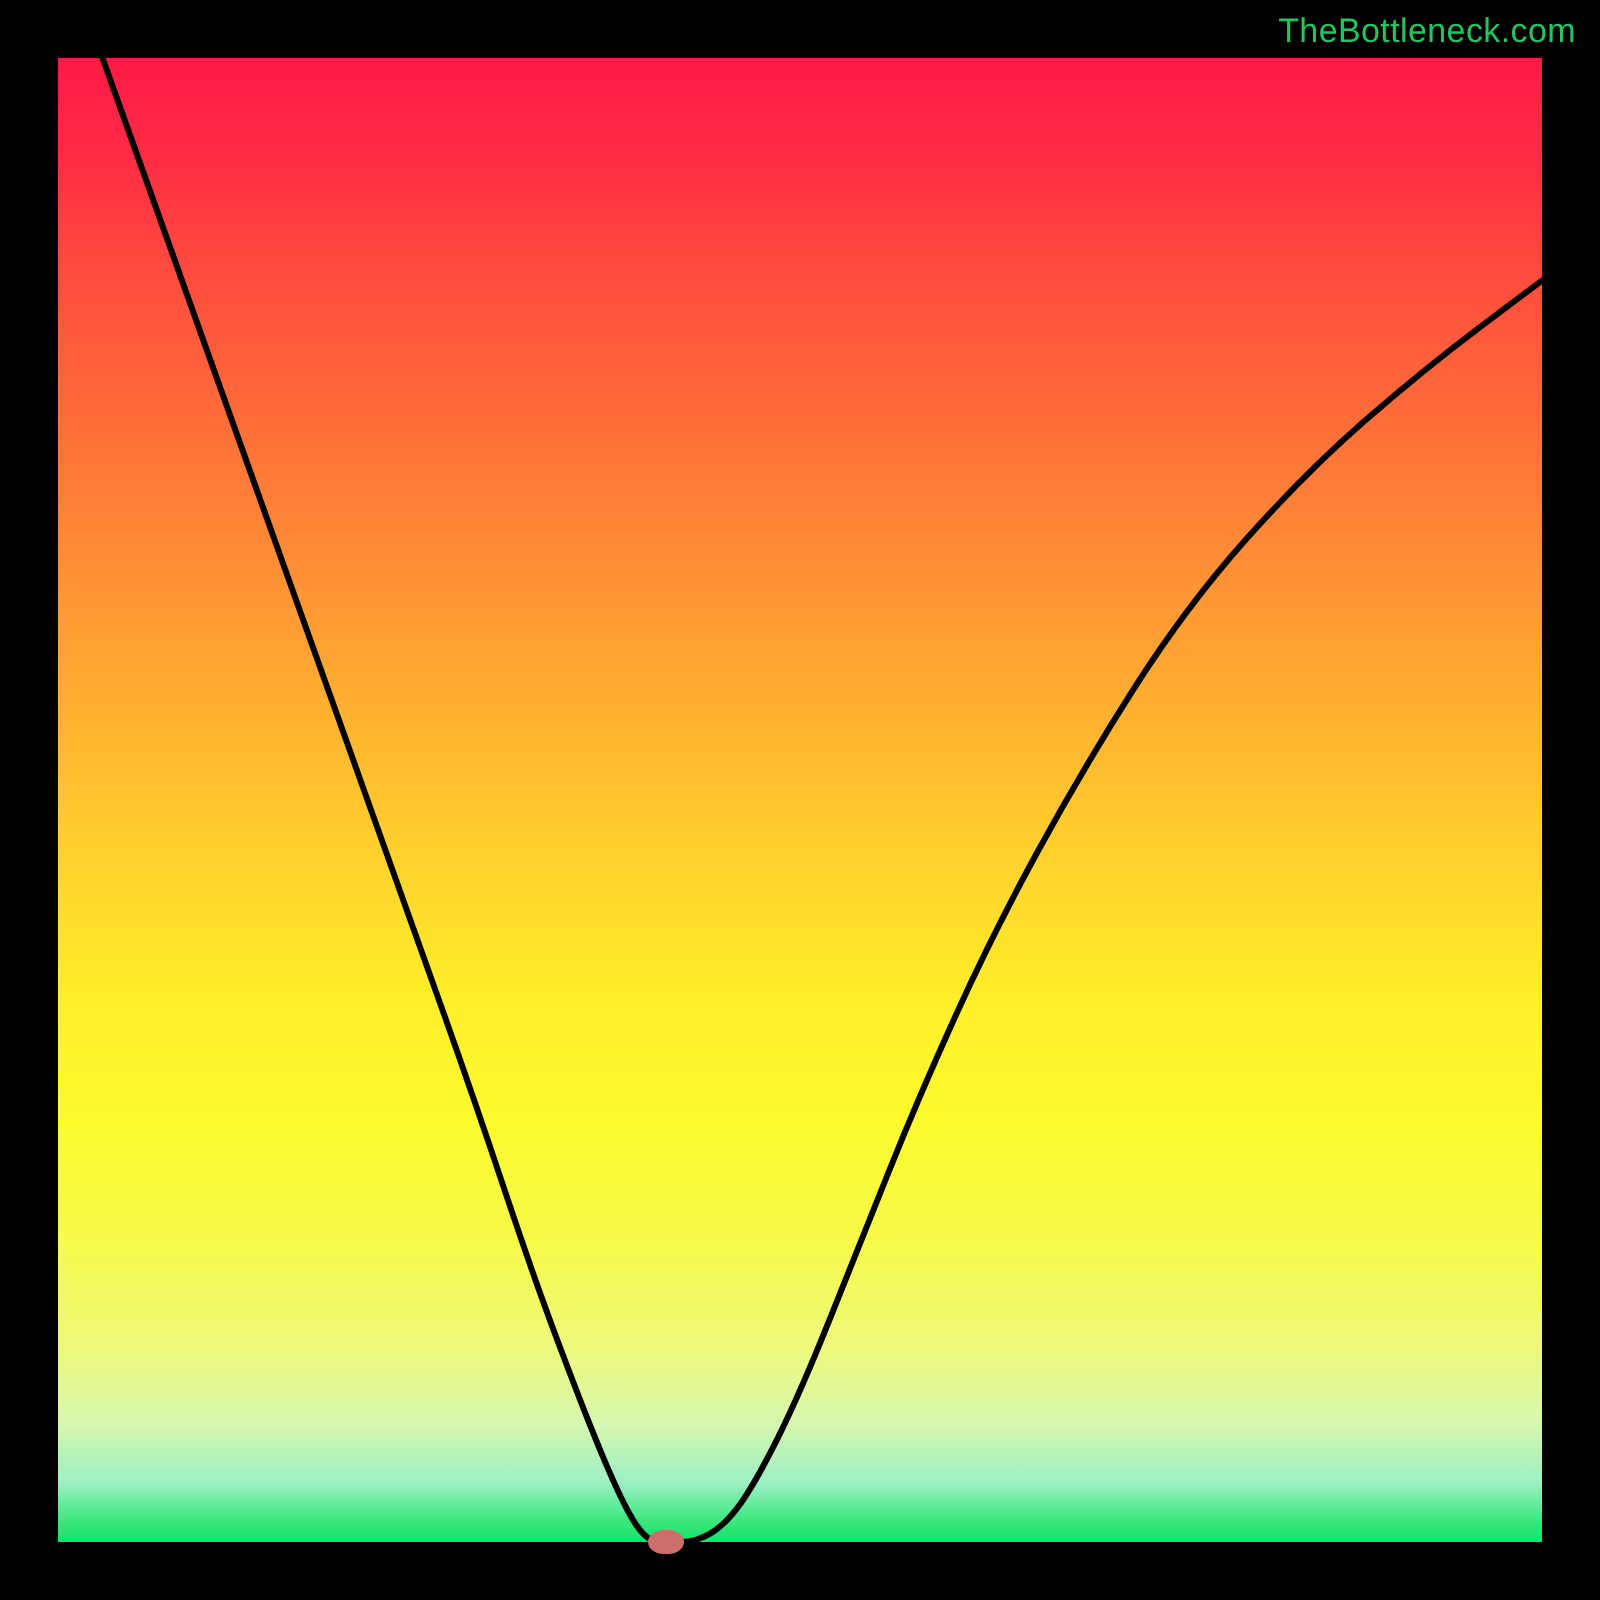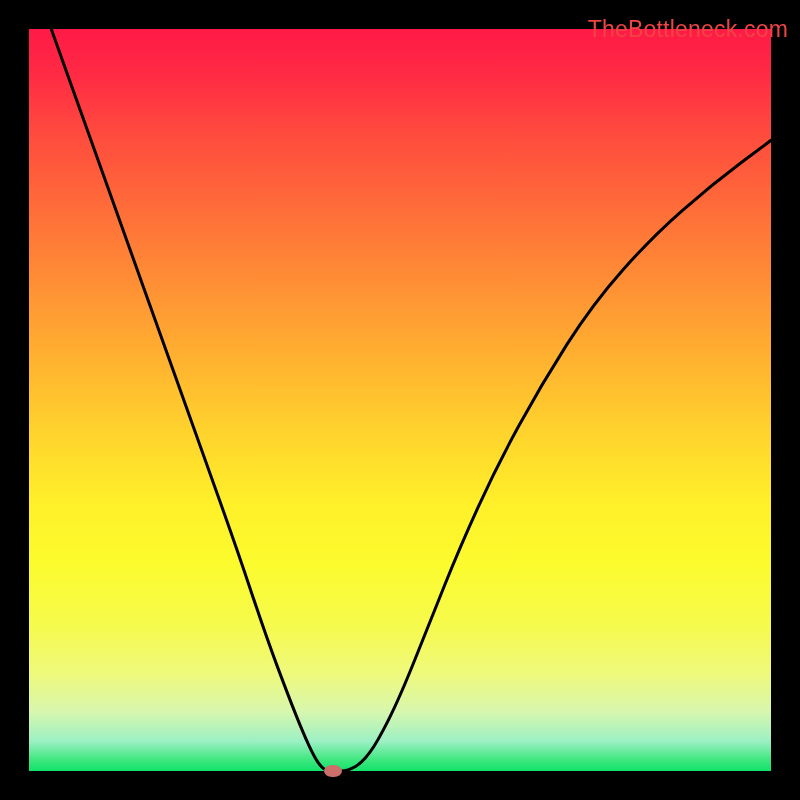--- a/index.html
+++ b/index.html
@@ -39,24 +39,24 @@
       #f6fa4a 80%,
       #eef97d 87%,
       #d7f7ae 92%,
       #9cf0c4 96%,
       #3ee77f 98.5%,
       #11e26a 100%
     );
   }
   .watermark {
     position: absolute;
-    top: 16px;
+    top: 6px;
     right: 12px;
-    color: #ef4444;
-    font-size: 23px;
+    color: #22c55e;
+    font-size: 17px;
     font-weight: 500;
     letter-spacing: 0.2px;
     user-select: none;
   }
   svg.curve {
     position: absolute;
     left: 0;
     top: 0;
     width: 742px;
     height: 742px;

